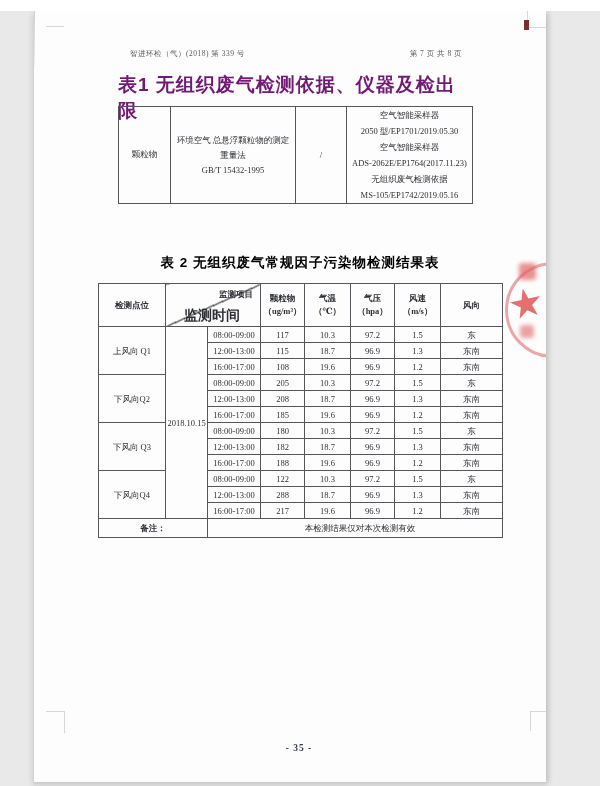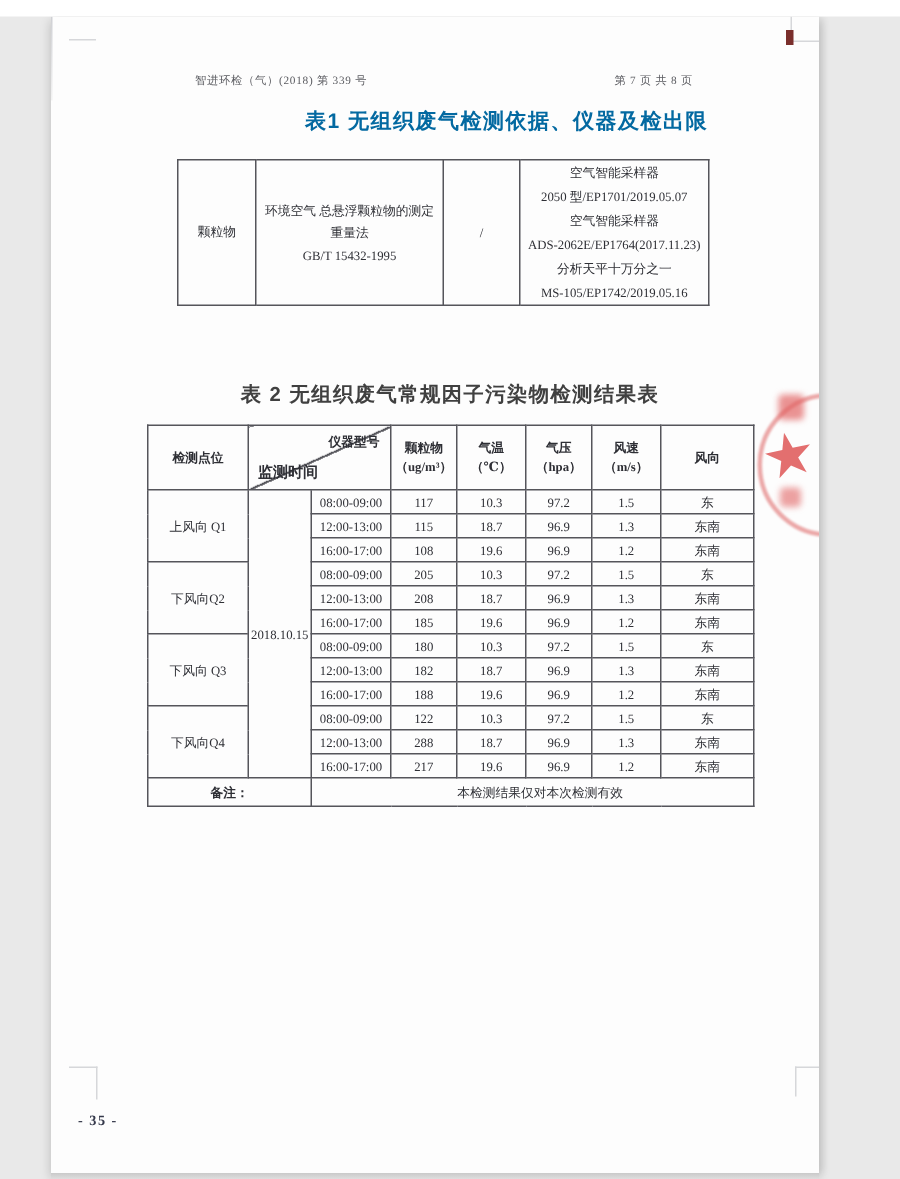--- a/index.html
+++ b/index.html
@@ -5,48 +5,48 @@
   html,body{margin:0;padding:0;}
   .stage{position:relative;width:600px;height:786px;background:#e9e9e9;overflow:hidden;
          font-family:"Liberation Serif","DejaVu Serif",serif;margin-top:11px;}
   .paper{position:absolute;left:34px;top:0;width:512px;height:771px;background:#fdfdfd;
          overflow:hidden;box-shadow:0 3px 7px rgba(0,0,0,0.20),3px 0 5px rgba(0,0,0,0.07);}
   
   .hdr{position:absolute;top:38px;left:0;width:512px;font-size:7.5px;color:#5a5b60;letter-spacing:.5px;}
   .hdr-left{position:absolute;left:96px;top:0;}
   .hdr-right{position:absolute;right:84px;top:0;}
   
-  .t1-title{position:absolute;left:84px;top:61px;width:354px;text-align:right;font-size:14px;
-            font-weight:bold;color:#0369a1;font-family:"Liberation Sans","DejaVu Sans",sans-serif;letter-spacing:1px;}
+  .t1-title{position:absolute;left:84px;top:61px;width:354px;text-align:left;font-size:19px;
+            font-weight:bold;color:#701a75;font-family:"Liberation Sans","DejaVu Sans",sans-serif;letter-spacing:1px;}
   .t2-title{position:absolute;left:64px;top:243px;width:404px;text-align:center;font-size:13.5px;
-            font-weight:bold;color:#404040;font-family:"Liberation Sans","DejaVu Sans",sans-serif;letter-spacing:1px;}
+            font-weight:bold;color:#000000;font-family:"Liberation Sans","DejaVu Sans",sans-serif;letter-spacing:1px;}
   
   table{border-collapse:collapse;table-layout:fixed;}
   .t1{position:absolute;left:84px;top:95px;width:354px;border:1.6px solid #2e2e32;}
   .t2{position:absolute;left:64px;top:272px;width:404px;border:1.6px solid #2e2e32;}
   .t1 td,.t2 td{border:1px solid #55555b;text-align:center;vertical-align:middle;
                 font-size:8.5px;color:#2e2f35;padding:0;overflow:hidden;}
   .t1 .h td{height:22px;font-weight:600;}
   .t1 .b td{height:96px;}
   .mlines{line-height:15px;}
   .ilines{line-height:16px;}
   .t2 td{height:15px;line-height:10px;}
   .t2 .h td{height:42px;font-weight:600;}
   .unit{display:block;font-weight:600;}
   .hcell span{display:block;line-height:13px;}
   
   .diag{position:relative;background:
         linear-gradient(to bottom right,transparent calc(50% - .7px),#55555b calc(50% - .7px),
         #55555b calc(50% + .7px),transparent calc(50% + .7px));}
   .diag .top{position:absolute;top:5px;right:7px;font-size:8.5px;}
-  .diag .bot{position:absolute;bottom:5px;left:6px;font-size:10px;}
+  .diag .bot{position:absolute;bottom:5px;left:18px;font-size:14px;}
   .remark-label{font-weight:600;}
   .remark-text{text-align:center;padding-left:10px !important;}
   
-  .footer{position:absolute;top:732px;left:0;width:512px;padding-left:18px;
+  .footer{position:absolute;top:732px;left:0;width:512px;text-align:center;padding-left:18px;
           box-sizing:border-box;font-size:9.5px;color:#34384a;font-weight:bold;letter-spacing:1px;}
   
   .stamp-ring{position:absolute;left:471px;top:251px;width:90px;height:90px;border-radius:50%;
               border:3px solid rgba(221,96,96,0.55);filter:blur(.7px);}
   .stamp-star{position:absolute;left:476px;top:277px;width:32px;height:32px;background:rgba(222,86,86,0.85);
               filter:blur(1px);transform:rotate(-12deg);
               clip-path:polygon(50% 0%,61% 35%,98% 35%,68% 57%,79% 91%,50% 70%,21% 91%,32% 57%,2% 35%,39% 35%);}
   .stamp-blob1{position:absolute;left:485px;top:252px;width:17px;height:17px;background:rgba(225,100,100,0.7);
               filter:blur(2px);border-radius:3px;}
   .stamp-blob2{position:absolute;left:486px;top:314px;width:14px;height:13px;background:rgba(225,100,100,0.6);
@@ -102,24 +102,24 @@
           <div class="mlines">
             <div>环境空气 总悬浮颗粒物的测定</div>
             <div>重量法</div>
             <div>GB/T 15432-1995</div>
           </div>
         </td>
         <td>/</td>
         <td>
           <div class="ilines">
             <div>空气智能采样器</div>
-            <div>2050 型/EP1701/2019.05.07</div>
+            <div>2050 型/EP1701/2019.05.30</div>
             <div>空气智能采样器</div>
             <div>ADS-2062E/EP1764(2017.11.23)</div>
-            <div>分析天平十万分之一</div>
+            <div>无组织废气检测依据</div>
             <div>MS-105/EP1742/2019.05.16</div>
           </div>
         </td>
       </tr>
     </tbody>
       </table>
 
     <div class="t2-title">表 2  无组织废气常规因子污染物检测结果表</div>
 
     <table class="t2">
@@ -130,21 +130,21 @@
           <col style="width:44px">
           <col style="width:46px">
           <col style="width:44px">
           <col style="width:46px">
           <col style="width:62px">
         </colgroup>
       <tbody>
           <tr class="h">
         <td>检测点位</td>
         <td colspan="2" class="diag">
-          <span class="top">仪器型号</span>
+          <span class="top">监测项目</span>
           <span class="bot">监测时间</span>
         </td>
         <td class="hcell">
           <span>颗粒物</span>
           <span class="unit">（ug/m³）</span>
         </td>
         <td class="hcell">
           <span>气温</span>
           <span class="unit">（℃）</span>
         </td>

